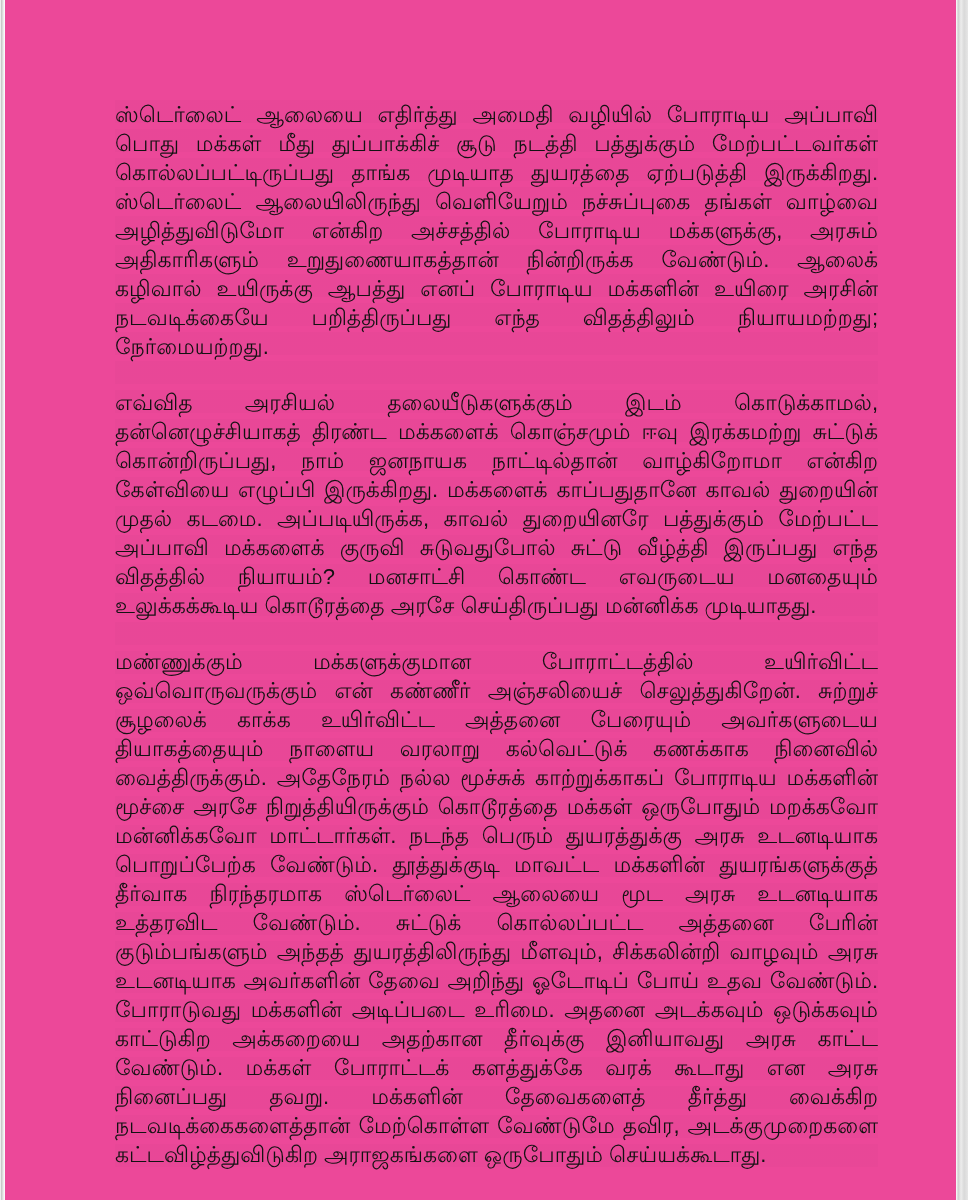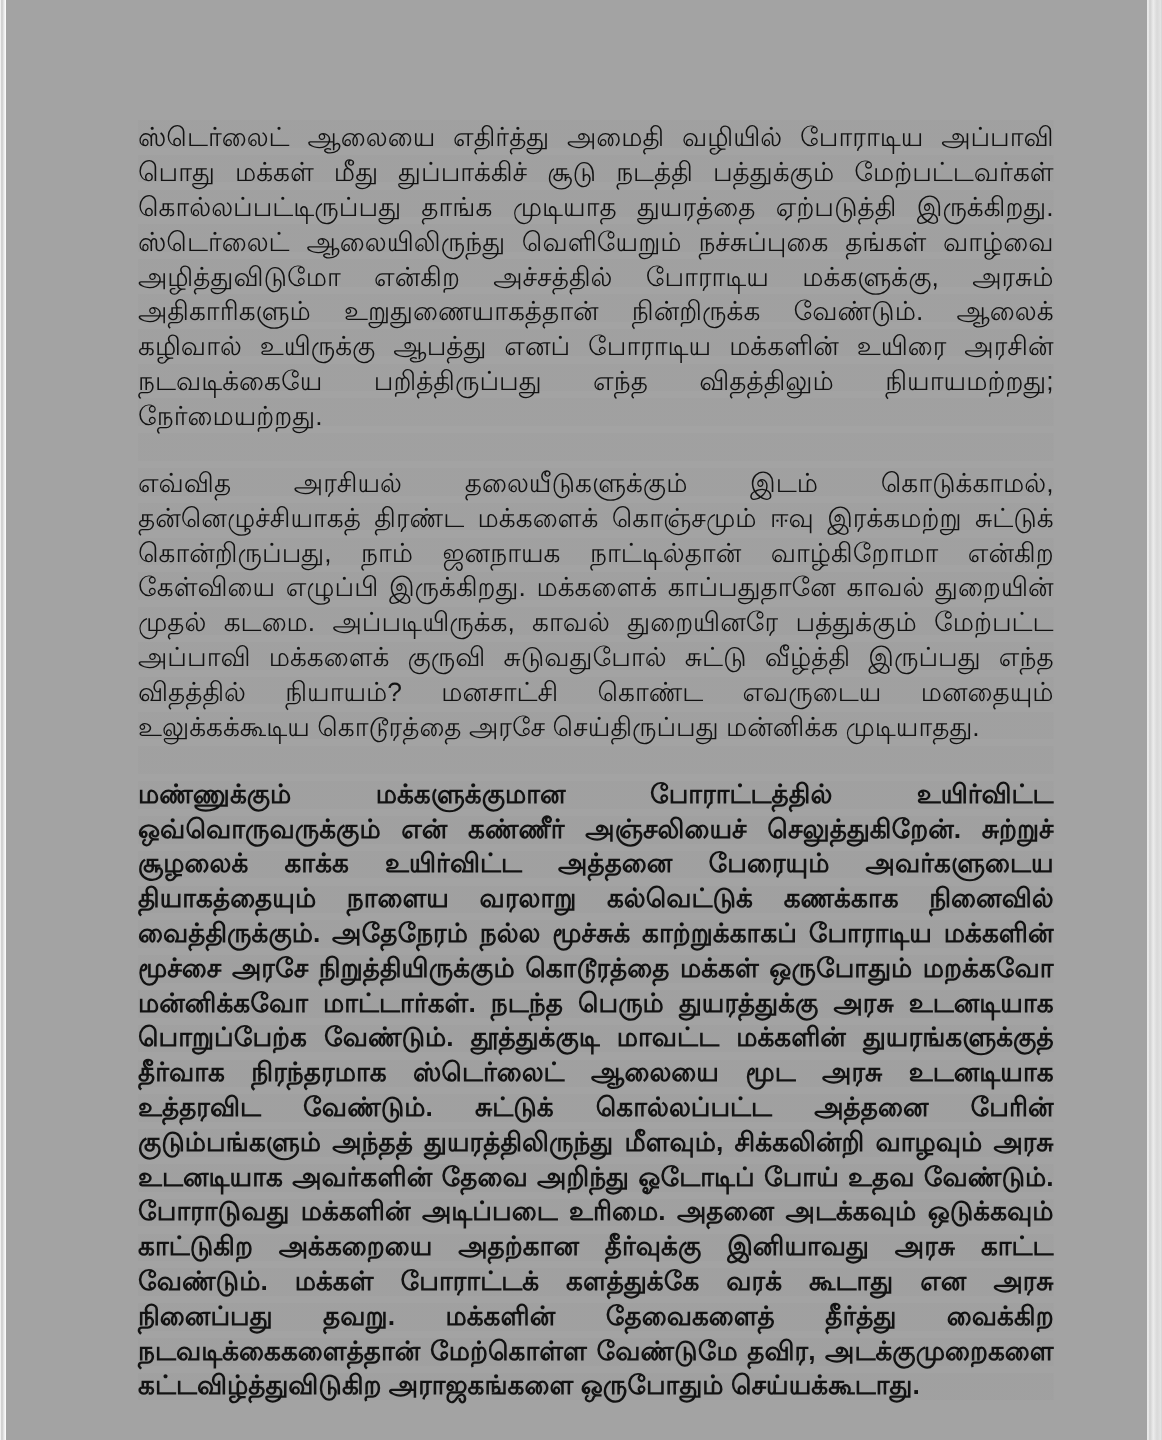--- a/index.html
+++ b/index.html
@@ -4,21 +4,21 @@
 <style>
   html, body {
     margin: 0;
     padding: 0;
     background: #ffffff;
   }
   .page {
     position: relative;
     width: 968px;
     height: 1200px;
-    background: #a3a3a3;
+    background: #ec4899;
     overflow: hidden;
     font-family: "Liberation Sans", "DejaVu Sans", sans-serif;
   }
   
   .edge-left {
     position: absolute;
     left: 0; top: 0; bottom: 0;
     width: 5px;
     background: linear-gradient(to right,
       #ffffff 0%, #c9c9c9 30%, #e9e9e9 65%, #ffffff 100%);
@@ -44,21 +44,20 @@
     background: repeating-linear-gradient(
       to bottom,
       rgba(0,0,0,0.016) 0px, rgba(0,0,0,0.016) 23px,
       rgba(0,0,0,0)     23px, rgba(0,0,0,0)     29px);
   }
   .letter-body p {
     margin: 0 0 27px 0;
   }
   .letter-body p:last-of-type {
     margin-bottom: 0;
-    font-weight: bold;
   }
 </style>
 </head>
 <body>
 
 <div class="page">
   <div class="edge-left"></div>
   <div class="edge-right"></div>
 
   <div class="letter-body">

